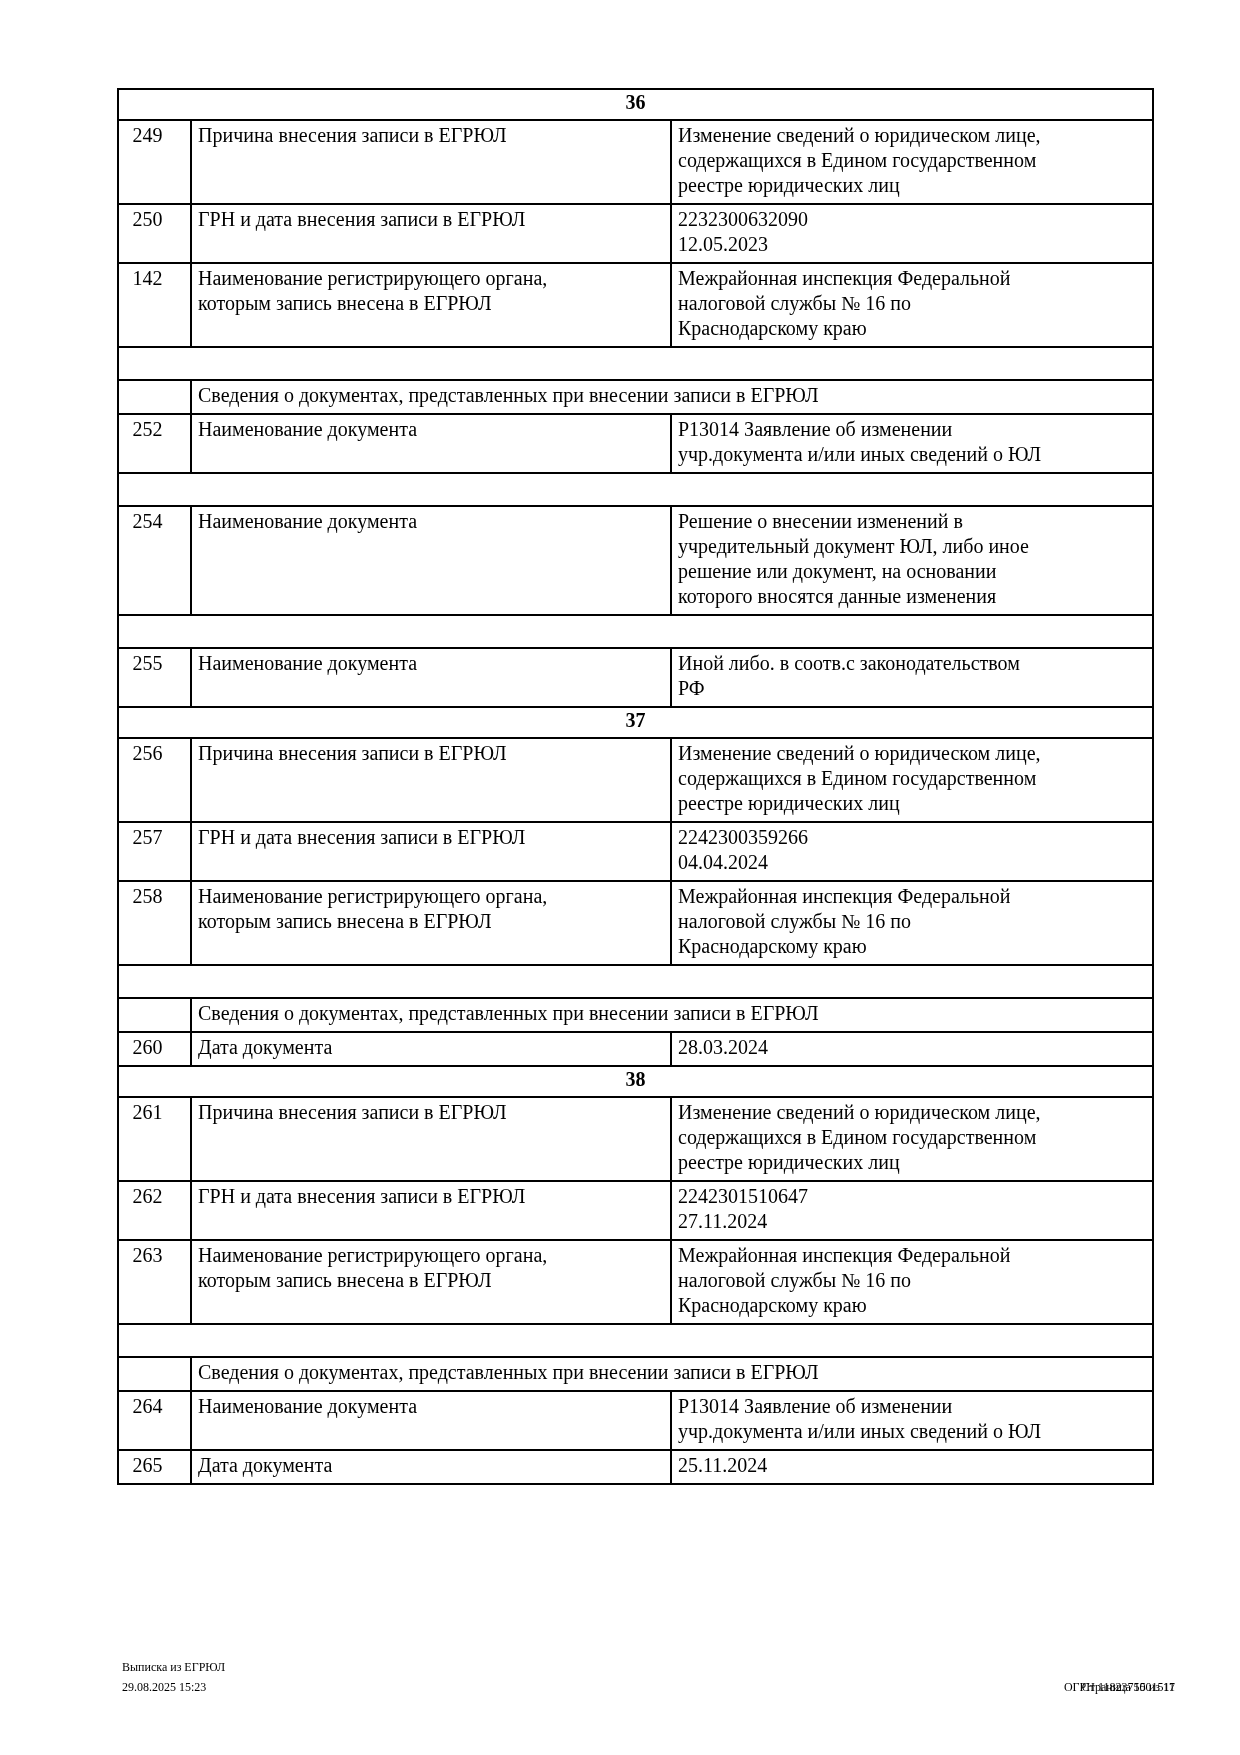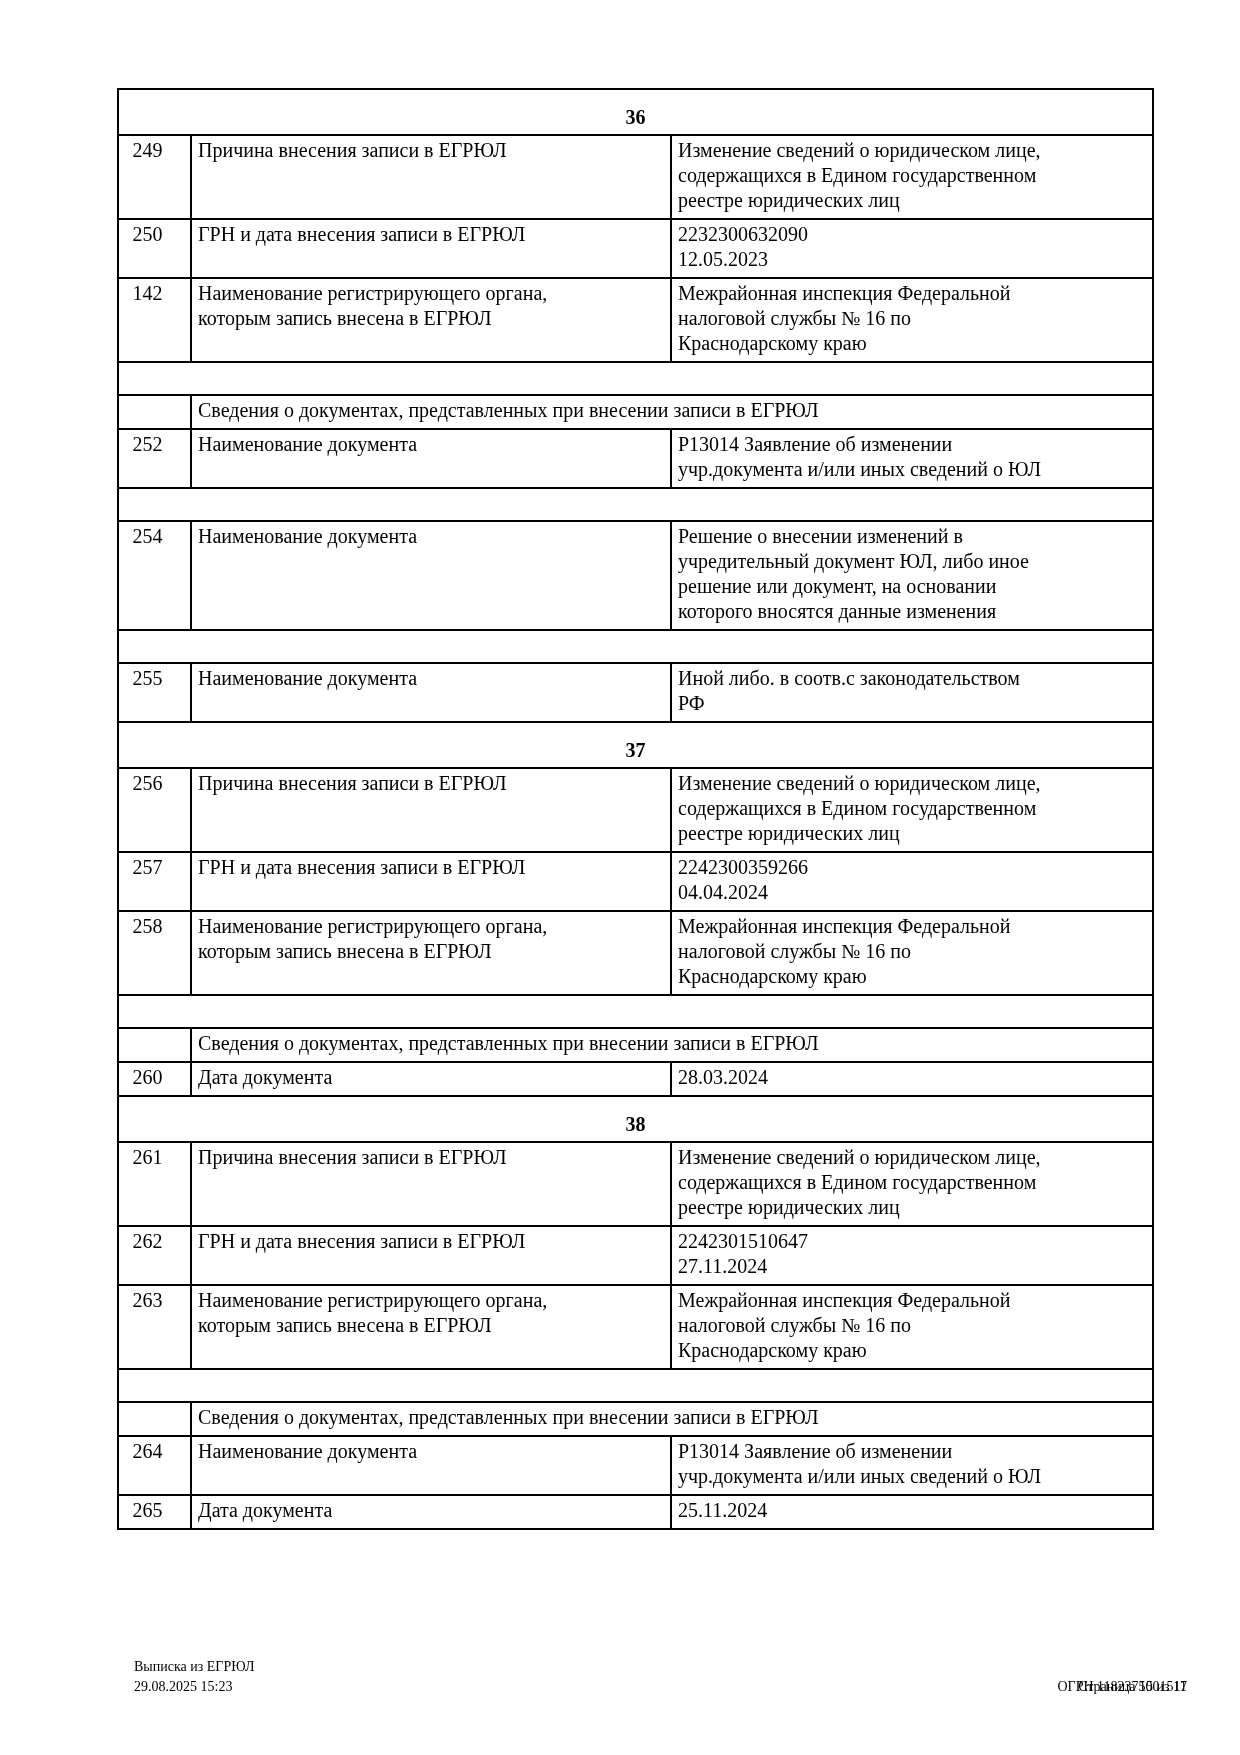--- a/index.html
+++ b/index.html
@@ -37,33 +37,33 @@
   .doc-table col.c-label { width: 480px; }
   .doc-table col.c-value { width: 482px; }
   .doc-table td.num {
     text-align: center;
     padding-left: 2px;
     padding-right: 16px;
   }
   .doc-table tr.sec td {
     text-align: center;
     font-weight: bold;
-    padding-top: 15px;
+    padding-top: 0;
     padding-bottom: 4px;
   }
   .doc-table tr.spacer td {
     height: 31px;
     padding: 0;
   }
   .footer {
     position: absolute;
-    left: 134px;
+    left: 122px;
     top: 1657px;
     width: 1053px;
-    font-size: 14px;
+    font-size: 12px;
     line-height: 20px;
   }
   .footer .f-row {
     position: relative;
     height: 20px;
   }
   .footer .f-left   { position: absolute; left: 0; top: 0; }
   .footer .f-center { position: absolute; left: 0; right: 0; top: 0; text-align: right; }
   .footer .f-right  { position: absolute; right: 0; top: 0; }
 </style>

